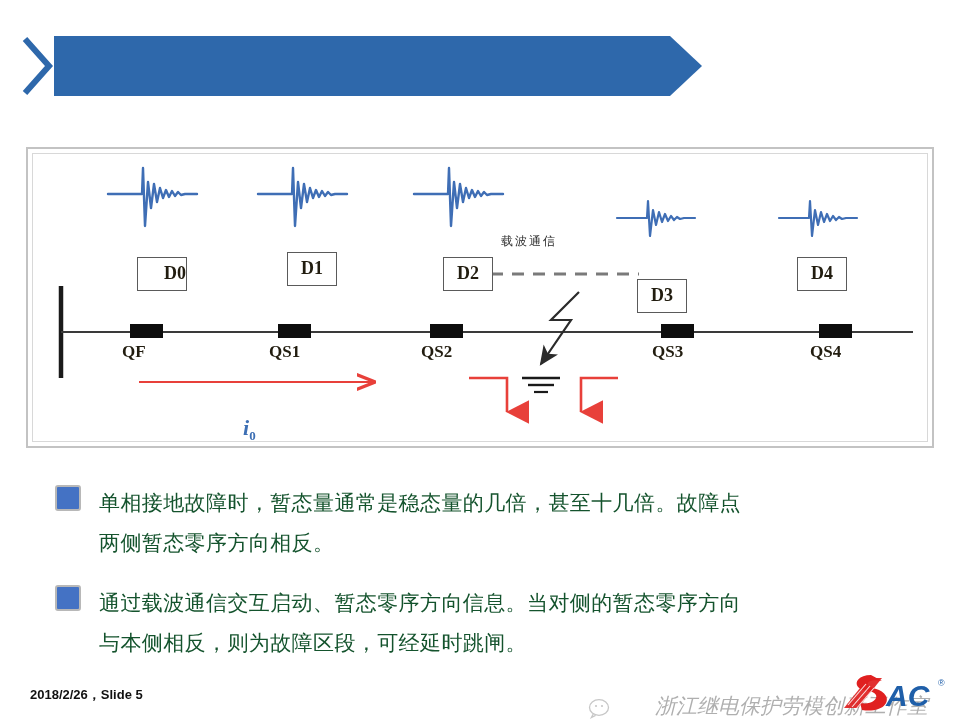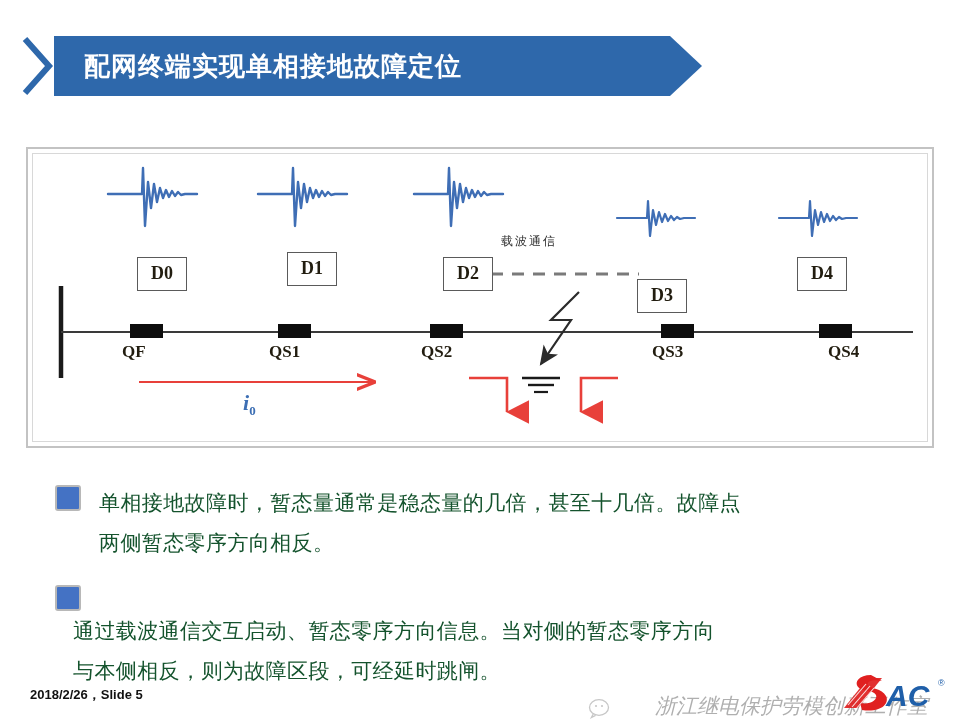--- a/index.html
+++ b/index.html
@@ -115,20 +115,21 @@
     letter-spacing: 2px;
   }
   #i0-label {
     position: absolute;
     font-family: "Liberation Serif", serif;
     font-style: italic;
     font-weight: bold;
     font-size: 22px;
     color: #3d6fb4;
     white-space: nowrap;
+    margin-top: 25px;
   }
   #i0-label sub {
     font-size: 13px;
     font-style: normal;
   }
 
   
   .bullet-row {
     position: absolute;
     display: flex;
@@ -190,21 +191,20 @@
   }
 </style>
 </head>
 <body>
 
 <div id="title-bar">
   <svg id="title-chevron" viewBox="0 0 34 60">
     <path d="M3 3 L27 30 L3 57" fill="none" stroke="#2e68ab" stroke-width="6" stroke-linecap="butt" stroke-linejoin="miter"></path>
   </svg>
   <div id="title-band" style="background: rgb(46, 104, 171);"></div>
-  <div id="title-text">配网终端实现单相接地故障定位</div>
 </div>
 
 <div id="diagram-frame">
   <div id="diagram-inner">
 
     <svg id="diagram-svg" width="898" height="291" viewBox="0 0 898 291">
       <defs>
         <marker id="redArrow" markerWidth="9" markerHeight="9" refX="7.5" refY="4" orient="auto">
           <path d="M0,0.6 L8.5,4 L0,7.4" fill="none" stroke="#e8403a" stroke-width="1.5"></path>
         </marker>
@@ -259,48 +259,48 @@
         <line x1="495" y1="231" x2="521" y2="231" stroke-width="2.4"></line>
         <line x1="501" y1="238" x2="515" y2="238" stroke-width="2.2"></line>
       </g>
 
       <line x1="106" y1="228" x2="340" y2="228" stroke="#e8403a" stroke-width="2.2" marker-end="url(#redArrow)"></line>
 
       <path d="M436,224 L474,224 L474,258" fill="none" stroke="#e8403a" stroke-width="2.6" stroke-linejoin="miter" marker-end="url(#redArrowFull)"></path>
       <path d="M585,224 L548,224 L548,258" fill="none" stroke="#e8403a" stroke-width="2.6" stroke-linejoin="miter" marker-end="url(#redArrowFull)"></path>
     </svg>
 
-    <div class="device-box" style="left:104px; top:103px;">D0</div>
+    <div class="device-box" style="left:104px; top:103px;text-align:right;">D0</div>
     <div class="device-box" style="left:254px; top:98px;">D1</div>
     <div class="device-box" style="left:410px; top:103px;">D2</div>
     <div class="device-box" style="left:604px; top:103px;margin-top:22px;">D3</div>
     <div class="device-box" style="left:764px; top:103px;">D4</div>
 
     <div class="sw-label" style="left:89px;  top:188px; width:50px;">QF</div>
     <div class="sw-label" style="left:236px; top:188px; width:50px;">QS1</div>
     <div class="sw-label" style="left:388px; top:188px; width:50px;">QS2</div>
     <div class="sw-label" style="left:619px; top:188px; width:50px;">QS3</div>
-    <div class="sw-label" style="left:795px; top:188px; width:50px;">QS4</div>
+    <div class="sw-label" style="left:777px; top:188px; width:50px;">QS4</div>
 
     <div id="carrier-label" style="left:468px; top:79px;">载波通信</div>
 
     <div id="i0-label" style="left:210px; top:236px;"><span>i</span><sub>0</sub></div>
 
   </div>
 </div>
 
 <div class="bullet-row" style="left:55px; top:483px; width:860px;">
   <div class="bullet-marker" style="background: rgb(68, 114, 196);"></div>
   <div class="bullet-text">
     <div>单相接地故障时，暂态量通常是稳态量的几倍，甚至十几倍。故障点</div>
     <div>两侧暂态零序方向相反。</div>
   </div>
 </div>
 
-<div class="bullet-row" style="left:55px; top:583px; width:860px;flex-direction:column;">
+<div class="bullet-row" style="left:55px; top:583px; width:860px;">
   <div class="bullet-marker" style="background: rgb(68, 114, 196);"></div>
   <div class="bullet-text">
     <div>通过载波通信交互启动、暂态零序方向信息。当对侧的暂态零序方向</div>
     <div>与本侧相反，则为故障区段，可经延时跳闸。</div>
   </div>
 </div>
 
 <div id="footer-date">2018/2/26，Slide 5</div>
 
 <div id="watermark">

